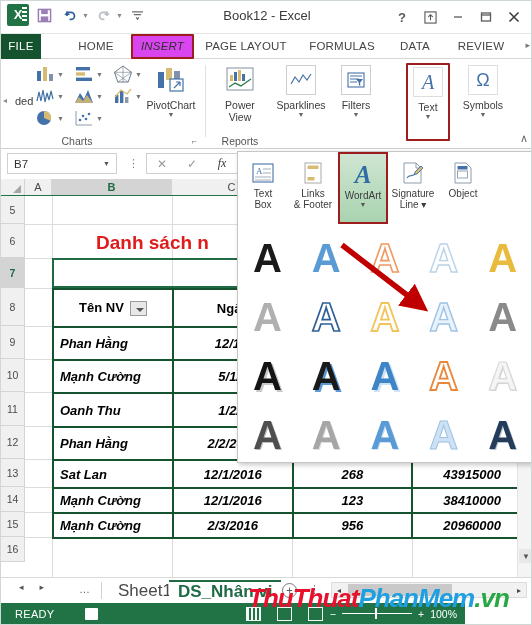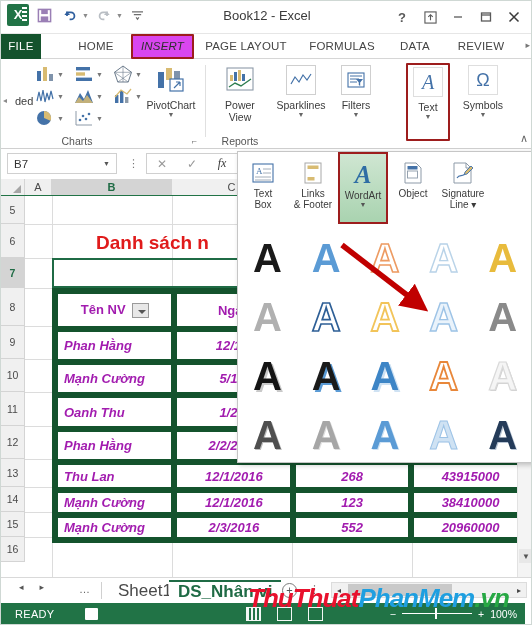--- a/index.html
+++ b/index.html
@@ -147,21 +147,21 @@
     position:absolute; font-size:19px; font-weight:bold; color:#e01b1b;
     white-space:nowrap; font-family:"Liberation Sans", sans-serif;
   }
   .selrect { position:absolute; border:2px solid #1f6b45; background:transparent; }
   .selrect::after {
     content:""; position:absolute; right:-3px; bottom:-3px; width:5px; height:5px; background:#1f6b45;
   }
 
   .tbl { position:absolute; border-collapse:collapse; }
   .tbl td, .tbl th {
-    border:6px solid #14532d; padding:0 6px; font-size:13px; color:#a21caf;
+    border:2px solid #14532d; padding:0 6px; font-size:13px; color:#000000;
     font-style:italic; font-weight:bold; white-space:nowrap;
   }
   .tbl th { font-style:normal; text-align:center; background:#fff; }
   .tbl td.num { text-align:center; font-style:italic; }
   .filt {
     display:inline-block; width:17px; height:15px; border:1px solid #9a9a9a; background:#e8e8e8;
     vertical-align:middle; margin-left:6px; position:relative;
   }
   .filt::after {
     content:""; position:absolute; left:5px; top:6px;
@@ -209,21 +209,21 @@
   .addsheet {
     position:absolute; left:281px; top:5px; width:15px; height:15px; border-radius:50%;
     border:1px solid #7a7a7a; color:#555; font-size:11px; line-height:13px; text-align:center;
   }
   .sb-dots2 { position:absolute; left:308px; top:5px; font-size:11px; color:#666; }
   .hsb { position:absolute; left:330px; top:4px; right:6px; height:16px; background:#f1f1f1; border:1px solid #dcdcdc; }
   .hsb .harr { position:absolute; top:0; width:14px; height:14px; display:flex; align-items:center; justify-content:center; font-size:8px; color:#444; }
   .hsb .hthumb { position:absolute; left:16px; top:1px; width:104px; height:12px; background:#c9c9c9; }
 
   
-  .statusbar { position:absolute; left:0; top:602px; width:524px; height:23px; background:#217346; color:#fff; }
+  .statusbar { position:absolute; left:0; top:602px; width:464px; height:23px; background:#217346; color:#fff; }
   .st-ready { position:absolute; left:14px; top:5px; font-size:11px; letter-spacing:.3px; }
   .st-ico { position:absolute; left:84px; top:5px; width:13px; height:12px; background:#fff; border-radius:1px; }
   .views { position:absolute; left:245px; top:4px; display:flex; gap:16px; }
   .vbtn { width:15px; height:14px; border:1px solid #fff; opacity:.95; }
   .zoomctl { position:absolute; right:8px; top:4px; display:flex; align-items:center; gap:6px; font-size:10.5px; }
   .zs { width:70px; height:13px; position:relative; }
   .zs::before { content:""; position:absolute; left:0; top:6px; width:70px; height:1px; background:#fff; }
   .zs::after { content:""; position:absolute; left:33px; top:1px; width:2px; height:11px; background:#fff; }
 
   
@@ -575,35 +575,35 @@
           <td class="num"></td>
           <td class="num"></td>
         </tr>
         <tr>
           <td style="height:33px;">Phan Hằng</td>
           <td class="num">2/2/2016</td>
           <td class="num">120</td>
           <td class="num">49420000</td>
         </tr>
         <tr>
-          <td style="height:28px;">Thu Lan</td>
+          <td style="height:28px;">Sat Lan</td>
           <td class="num">12/1/2016</td>
           <td class="num">268</td>
           <td class="num">43915000</td>
         </tr>
         <tr>
           <td style="height:25px;">Mạnh Cường</td>
           <td class="num">12/1/2016</td>
           <td class="num">123</td>
           <td class="num">38410000</td>
         </tr>
         <tr>
           <td style="height:25px;">Mạnh Cường</td>
           <td class="num">2/3/2016</td>
-          <td class="num">552</td>
+          <td class="num">956</td>
           <td class="num">20960000</td>
         </tr>
       </tbody>
         </table>
     </div>
 
     <div class="vsb">
       <div class="split-grip">⠿</div>
       <div class="thumb"></div>
       <div class="arr" style="bottom:14px;">▼</div>
@@ -637,39 +637,39 @@
       </div>
       <div class="wa-item wa-sel">
         <div class="wic">
           <span style="font-family:'Liberation Serif',serif;font-style:italic;font-size:25px;color:#2e6da4;font-weight:bold;">A</span>
         </div>
         <div class="wlb">WordArt</div>
         <div class="wdn">▼</div>
       </div>
       <div class="wa-item">
         <div class="wic">
-          <svg width="22" height="22" viewBox="0 0 22 22">
-              <path d="M3 1 H14 L19 6 V21 H3 Z" fill="#fff" stroke="#8d9aa8" stroke-width="1"></path>
-              <rect x="5.5" y="4" width="10" height="3.5" fill="#4472a8"></rect>
-              <rect x="5.5" y="9" width="10" height="7" fill="none" stroke="#8d9aa8" stroke-width=".9"></rect>
-            </svg>
-        </div>
-        <div class="wlb">Object</div>
-      </div>
-      <div class="wa-item">
-        <div class="wic">
           <svg width="24" height="22" viewBox="0 0 24 22">
               <path d="M3 1 H15 L20 6 V21 H3 Z" fill="#fff" stroke="#8d9aa8" stroke-width="1"></path>
               <path d="M15 1 V6 H20" fill="none" stroke="#8d9aa8" stroke-width="1"></path>
               <path d="M6 16 C9 11 12 17 16 9" fill="none" stroke="#4472a8" stroke-width="1.2"></path>
               <path d="M14 10 L20 4 L22 6 L16 12 L13.4 12.6 Z" fill="#d8bb72" stroke="#4472a8" stroke-width=".9"></path>
             </svg>
         </div>
         <div class="wlb">Signature</div>
         <div class="wlb"><span>Line</span> ▾</div>
+      </div>
+      <div class="wa-item">
+        <div class="wic">
+          <svg width="22" height="22" viewBox="0 0 22 22">
+              <path d="M3 1 H14 L19 6 V21 H3 Z" fill="#fff" stroke="#8d9aa8" stroke-width="1"></path>
+              <rect x="5.5" y="4" width="10" height="3.5" fill="#4472a8"></rect>
+              <rect x="5.5" y="9" width="10" height="7" fill="none" stroke="#8d9aa8" stroke-width=".9"></rect>
+            </svg>
+        </div>
+        <div class="wlb">Object</div>
       </div>
     </div>
 
     <div class="wa-gallery">
 
       <div class="wa-row">
         <div class="wa-cell">
             <span class="wa-A" style="color:#1a1a1a;">A</span>
           </div>
         <div class="wa-cell">

